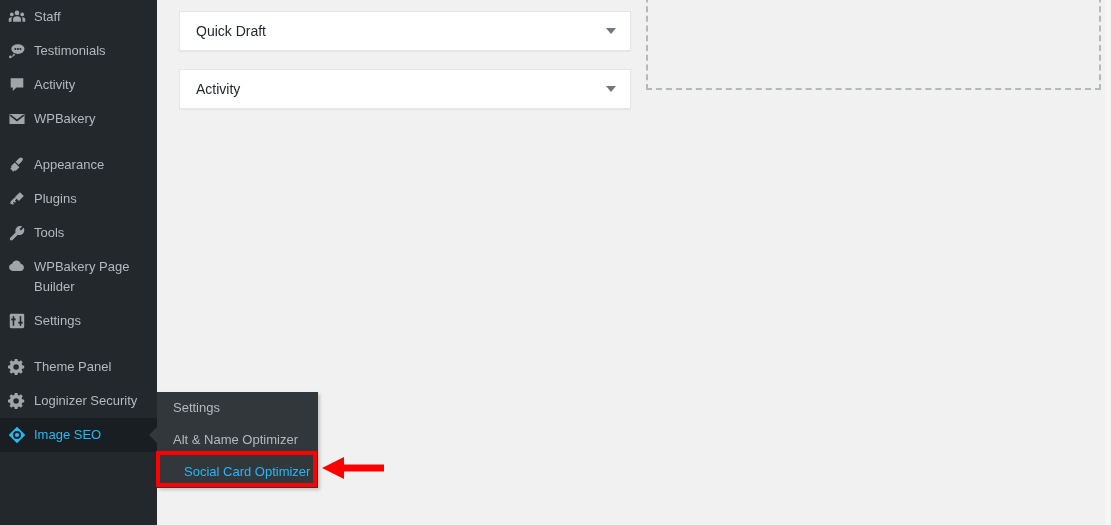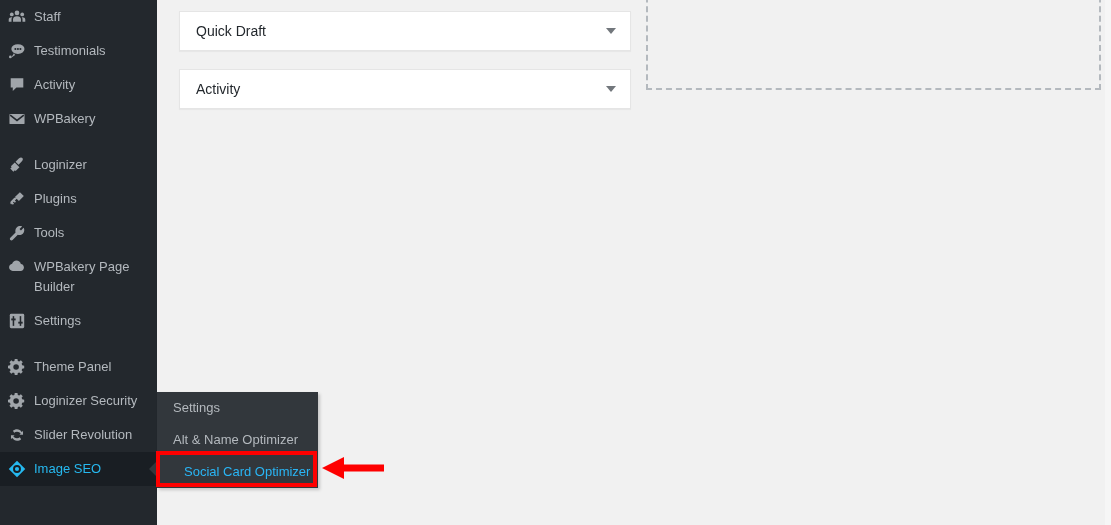--- a/index.html
+++ b/index.html
@@ -208,21 +208,21 @@
 
     <div class="spacer"></div>
 
     <div class="menu-item">
       <span class="ico">
         <svg class="gi" viewBox="0 0 20 20">
             <path d="M15.9 2.2c-1-1-2.4-.7-3.9.7l-3.6 3.4 3.3 3.3 3.5-3.5c1.5-1.5 1.7-2.9.7-3.9z"></path>
             <path d="M7.5 7.3L3.2 11.5l.9.9-1.6 1.6 3.5 3.5 1.6-1.6.9.9 4.2-4.3z"></path>
           </svg>
       </span>
-      <span class="lbl">Loginizer</span>
+      <span class="lbl">Appearance</span>
     </div>
 
     <div class="menu-item">
       <span class="ico">
         <svg class="gi" viewBox="0 0 20 20">
             <path d="M13.2 2.4l-5.5 5.5 4.4 4.4 5.5-5.5z"></path>
             <path d="M7 8.7l-3.5 3.4c-1.2 1.2-1.2 2.8 0 3.9l.7-.7 1.2 1.2 1.3-1.3-1.2-1.2.9-.9 1.2 1.2 1.3-1.3-1.2-1.2 3.4-3.4z"></path>
           </svg>
       </span>
       <span class="lbl">Plugins</span>
@@ -275,29 +275,20 @@
     <div class="menu-item">
       <span class="ico">
         <svg class="gi" viewBox="0 0 20 20">
             <path d="M18 11.5v-3l-2.2-.4c-.2-.6-.4-1.1-.7-1.6l1.3-1.8-2.1-2.1-1.8 1.3c-.5-.3-1-.5-1.6-.7L10.5 1h-3l-.4 2.2c-.6.2-1.1.4-1.6.7L3.7 2.6 1.6 4.7l1.3 1.8c-.3.5-.5 1-.7 1.6L0 8.5v3l2.2.4c.2.6.4 1.1.7 1.6l-1.3 1.8 2.1 2.1 1.8-1.3c.5.3 1 .5 1.6.7l.4 2.2h3l.4-2.2c.6-.2 1.1-.4 1.6-.7l1.8 1.3 2.1-2.1-1.3-1.8c.3-.5.5-1 .7-1.6z"></path>
             <circle cx="9" cy="10" r="3.1" fill="#23282d"></circle>
           </svg>
       </span>
       <span class="lbl">Loginizer Security</span>
     </div>
 
-    <div class="menu-item">
-      <span class="ico">
-        <svg class="gi" viewBox="0 0 20 20">
-            <path d="M10 3.6c2.2 0 4.1 1.2 5.1 3l1.6-1v4.1h-4.1l1.5-1c-.8-1.3-2.3-2.2-4.1-2.2-1.2 0-2.3.4-3.1 1.1L5.4 5.4C6.6 4.3 8.2 3.6 10 3.6z"></path>
-            <path d="M10 16.4c-2.2 0-4.1-1.2-5.1-3l-1.6 1V10.3h4.1l-1.5 1c.8 1.3 2.3 2.2 4.1 2.2 1.2 0 2.3-.4 3.1-1.1l1.5 2.2c-1.2 1.1-2.8 1.8-4.6 1.8z"></path>
-          </svg>
-      </span>
-      <span class="lbl">Slider Revolution</span>
-    </div>
 
     <div class="menu-item active">
       <span class="ico">
         <svg class="gi" viewBox="0 0 20 20">
             <path d="M10 .8L19.2 10 10 19.2.8 10z"></path>
             <circle cx="10" cy="10" r="4.4" fill="#191e23"></circle>
             <circle cx="10" cy="10" r="2.3" fill="#26b9f0"></circle>
           </svg>
       </span>
       <span class="lbl">Image SEO</span>

